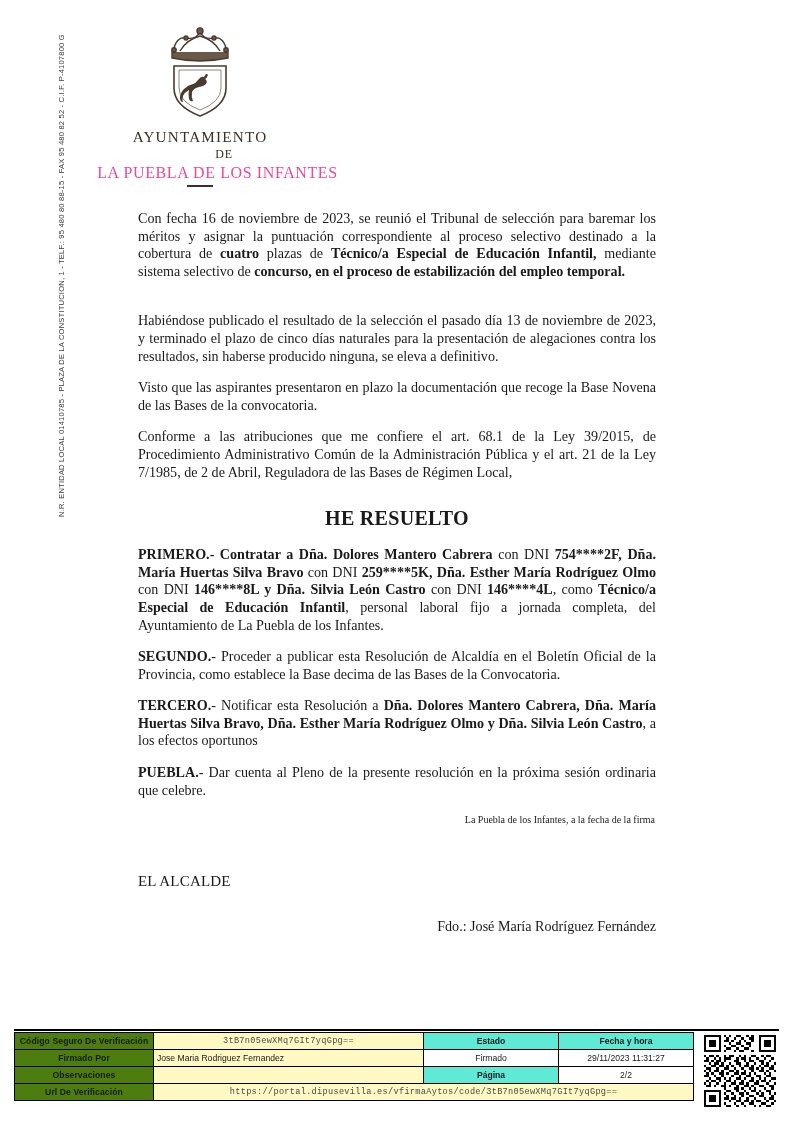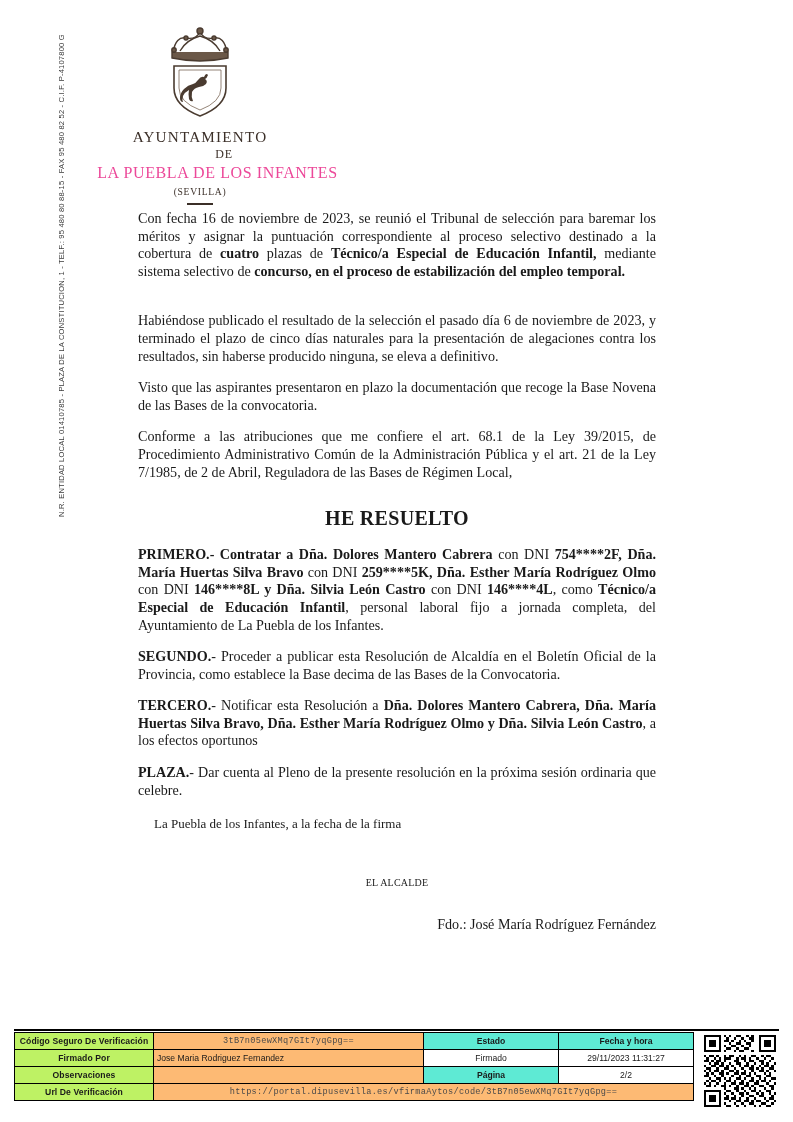--- a/index.html
+++ b/index.html
@@ -110,28 +110,28 @@
 
   h2.resuelto {
     margin: 26px 0 16px 0;
     font-size: 20px;
     font-weight: 700;
     text-align: center;
     letter-spacing: 0.3px;
   }
 
   .centered {
+    text-align: right;
+    font-size: 10px;
+    line-height: 17.6px;
+    margin: 1px;
+  }
+  .sig-alcalde {
     text-align: left;
-    font-size: 13px;
-    line-height: 17.6px;
-    margin: 16px;
-  }
-  .sig-alcalde {
-    text-align: center;
-    font-size: 10px;
+    font-size: 15px;
     margin: 44px 0 0 0;
     letter-spacing: 0.2px;
   }
   .sig-fdo {
     text-align: right;
     font-size: 14.1px;
     margin: 28px 0 0 0;
   }
 
   
@@ -158,28 +158,28 @@
     width: 680px;
   }
   table.vtab td {
     border: 1px solid #000;
     height: 16px;
     font-size: 8.6px;
     padding: 0 3px;
     vertical-align: middle;
   }
   td.lbl {
-    background: #bef264;
+    background: #4d7c0f;
     font-weight: 700;
     text-align: center;
     width: 132px;
     letter-spacing: 0.1px;
   }
   td.val {
-    background: #fdba74;
+    background: #fef9c3;
     text-align: left;
   }
   td.val-mono {
     font-family: "Liberation Mono", monospace;
     font-size: 8.2px;
     text-align: center;
     color: #4a4a4a;
     letter-spacing: 0.3px;
   }
   td.hdr {
@@ -227,44 +227,43 @@
       <path d="M22 44 L74 44 L74 66 Q74 84 48 94 Q22 84 22 66 Z" fill="#ffffff" stroke="#4a3b30" stroke-width="1.6"></path>
       <path d="M27 48 L69 48 L69 66 Q69 80 48 88 Q27 80 27 66 Z" stroke="#7a6656" stroke-width="0.8"></path>
 
       <path d="M46 58 q3 -4 6 -3 q2 -5 4 -2 q-1 3 -3 4 q3 2 1 5 q-3 3 -7 3 q-5 1 -7 5 q-1 5 1 9 q-3 1 -4 -2 q-1 -5 0 -9 q-4 2 -6 6 q-1 4 0 6 q-3 0 -3 -4 q0 -5 4 -9 q4 -4 9 -5 q3 -1 5 -4 z" fill="#4a3b30" stroke="none"></path>
     </g>
   </svg>
 
   <div class="org-line1">AYUNTAMIENTO</div>
   <div class="org-line2">DE</div>
   <div class="org-line3">LA PUEBLA DE LOS INFANTES</div>
-  <div class="org-line4">(SEVILLA)</div>
   <div class="org-rule"></div>
 </div>
 
 <div class="body-col">
 
   <p class="para gap-lg"><span>Con fecha 16 de noviembre de 2023, se reunió el Tribunal de selección para baremar los méritos y asignar la puntuación correspondiente al proceso selectivo destinado a la cobertura de </span><b>cuatro</b><span> plazas de </span><b>Técnico/a Especial de Educación Infantil,</b><span> mediante sistema selectivo de </span><b>concurso, en el proceso de estabilización del empleo temporal.</b></p>
 
-  <p class="para">Habiéndose publicado el resultado de la selección el pasado día 6 de noviembre de 2023, y terminado el plazo de cinco días naturales para la presentación de alegaciones contra los resultados, sin haberse producido ninguna, se eleva a definitivo.</p>
+  <p class="para">Habiéndose publicado el resultado de la selección el pasado día 13 de noviembre de 2023, y terminado el plazo de cinco días naturales para la presentación de alegaciones contra los resultados, sin haberse producido ninguna, se eleva a definitivo.</p>
 
   <p class="para">Visto que las aspirantes presentaron en plazo la documentación que recoge la Base Novena de las Bases de la convocatoria.</p>
 
   <p class="para">Conforme a las atribuciones que me confiere el art. 68.1 de la Ley 39/2015, de Procedimiento Administrativo Común de la Administración Pública y el art. 21 de la Ley 7/1985, de 2 de Abril, Reguladora de las Bases de Régimen Local,</p>
 
   <h2 class="resuelto">HE RESUELTO</h2>
 
   <p class="para"><span class="u">PRIMERO.</span><b>- Contratar a </b><b>Dña. Dolores Mantero Cabrera</b><span> con DNI </span><b>754****2F, Dña. María Huertas Silva Bravo</b><span> con DNI </span><b>259****5K, Dña. Esther María Rodríguez Olmo</b><span> con DNI </span><b>146****8L  y  Dña. Silvia León Castro</b><span> con DNI </span><b>146****4L</b><span>, como </span><b>Técnico/a Especial de Educación Infantil</b><span>, personal laboral fijo a jornada completa, del Ayuntamiento de La Puebla de los Infantes.</span></p>
 
   <p class="para"><span class="u">SEGUNDO.</span><span>- Proceder a publicar esta Resolución de Alcaldía en el Boletín Oficial de la Provincia, como establece la Base decima de las Bases de la Convocatoria.</span></p>
 
   <p class="para"><span class="u">TERCERO.</span><span>- Notificar esta Resolución a </span><b>Dña. Dolores Mantero Cabrera, Dña. María Huertas Silva Bravo, Dña. Esther María Rodríguez Olmo  y  Dña. Silvia León Castro</b><span>, a los efectos oportunos</span></p>
 
 
-  <p class="para tight"><span class="u">PLAZA.</span><span>- Dar cuenta al Pleno de la presente resolución en la próxima sesión ordinaria que celebre.</span></p>
+  <p class="para tight"><span class="u">PUEBLA.</span><span>- Dar cuenta al Pleno de la presente resolución en la próxima sesión ordinaria que celebre.</span></p>
 
   <p class="centered">La Puebla de los Infantes, a la fecha de la firma</p>
 
   <p class="sig-alcalde">EL ALCALDE</p>
   <p class="sig-fdo">Fdo.: José María Rodríguez Fernández</p>
 </div>
 
 <div class="footer">
   <div class="foot-rule-top"></div>
 

